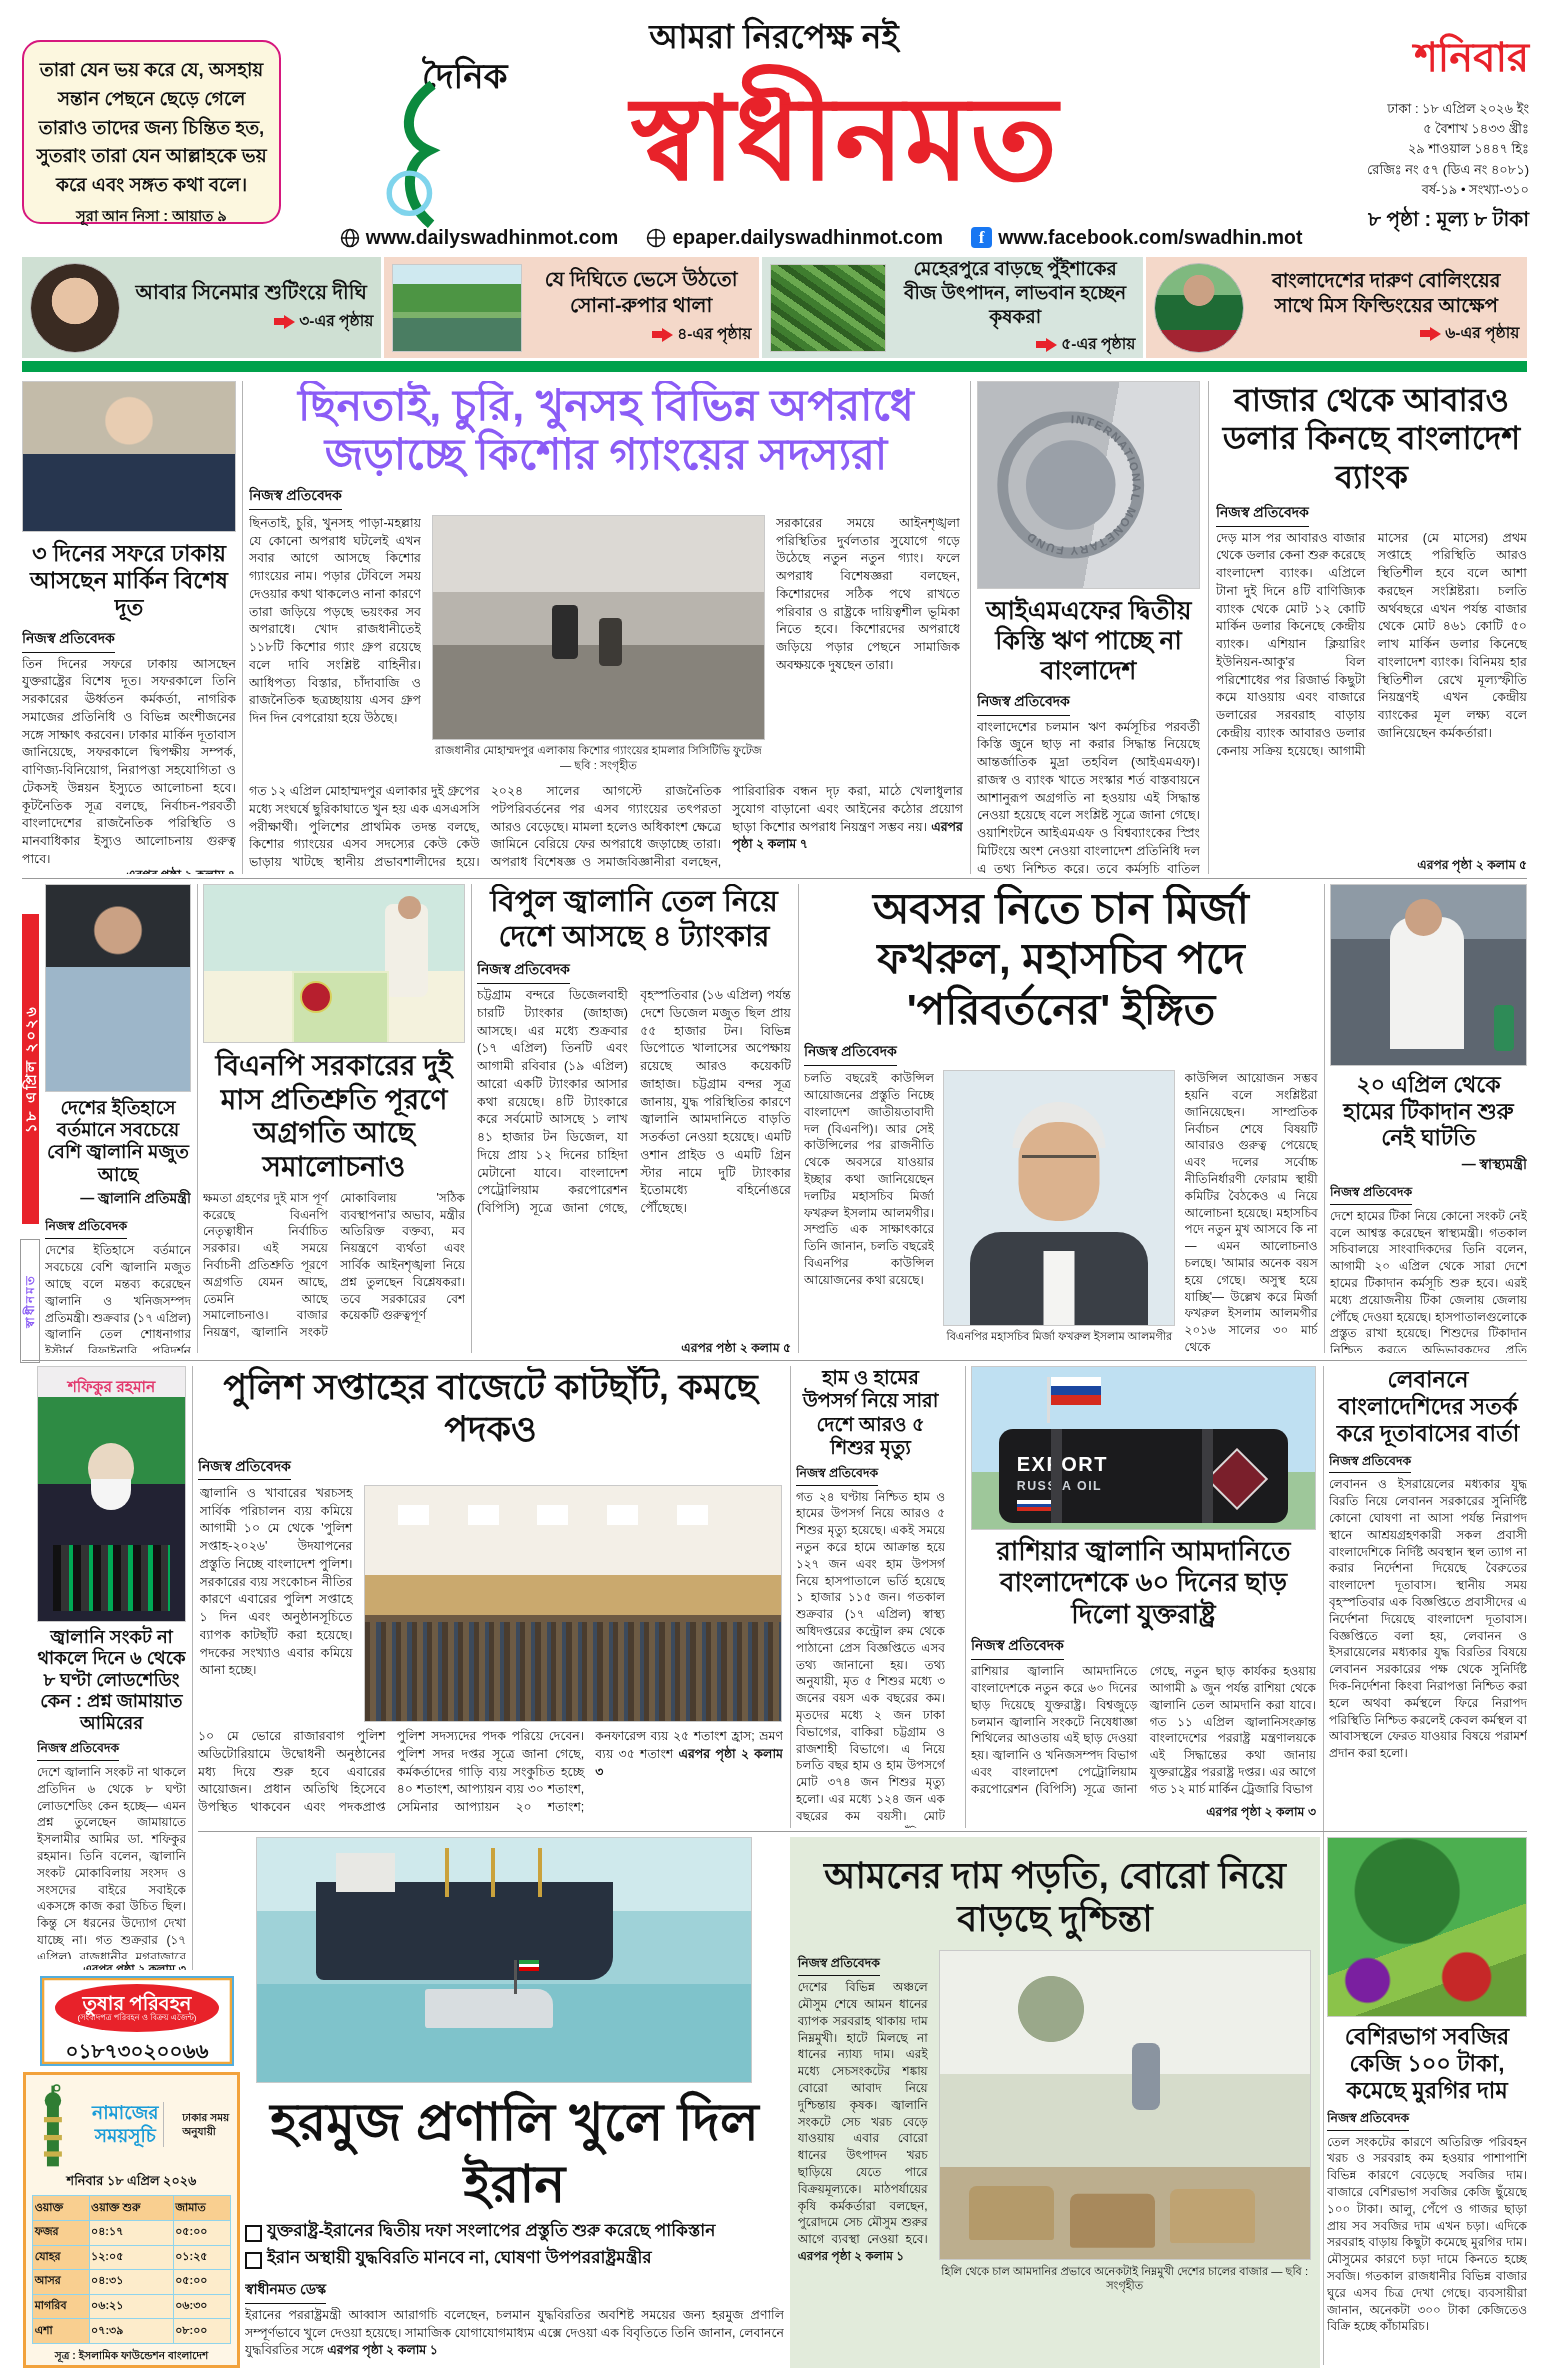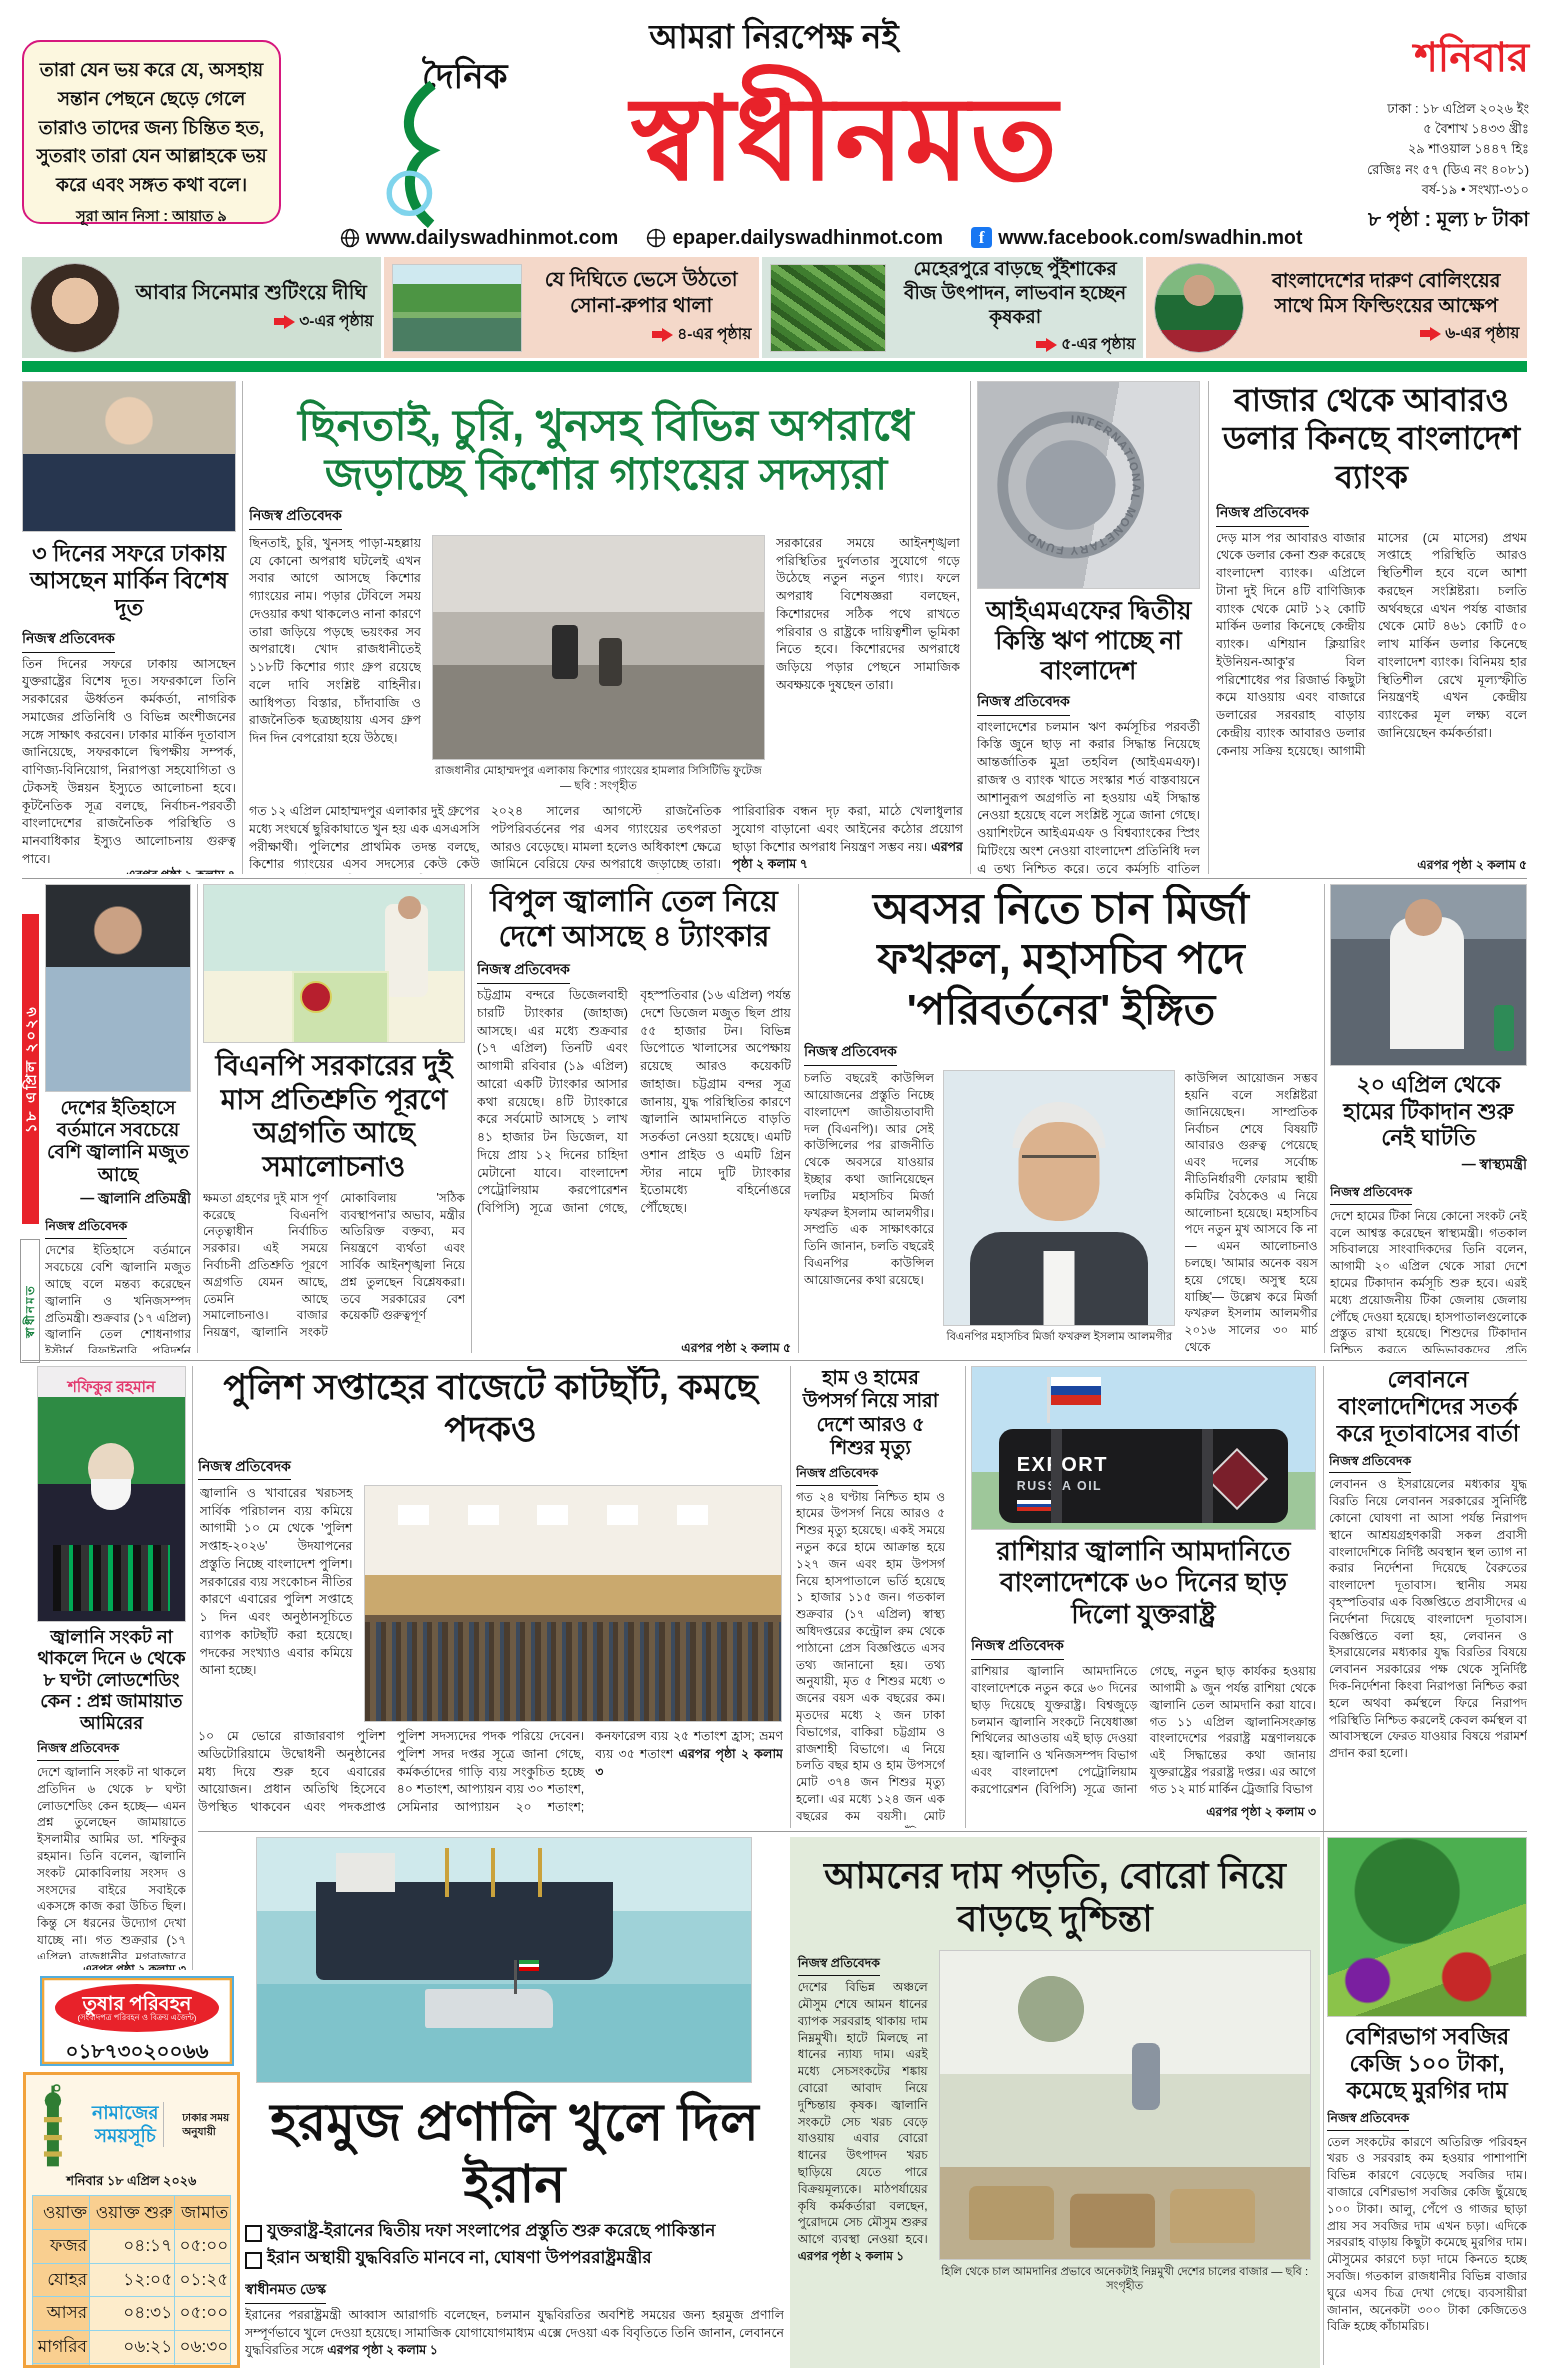--- a/index.html
+++ b/index.html
@@ -1,20 +1,20 @@
 <!DOCTYPE html>
 <html style="font-size:12.4px"><head>
 <meta charset="utf-8">
 <style>
   html,body{margin:0;padding:0;background:#6b6b6b;}
   #page{position:relative;width:1549px;height:2377px;background:#ffffff;margin:0 auto;
         font-family:"Liberation Sans","DejaVu Sans",sans-serif;color:#111;overflow:hidden;}
   .abs{position:absolute;box-sizing:border-box;}
   .hl{font-weight:700;line-height:1.2;text-align:center;}
-  .red{color:#15803d;margin-top:20px;}
+  .red{color:#8b5cf6;}
   .byline{font-weight:700;font-size:14px;border-bottom:1.5px solid #111;display:inline-block;padding-bottom:0.8px;margin:4.6px 0 3.1px 0;}
   .body-text{font-size:12.5px;line-height:1.42;text-align:justify;overflow:hidden;}
   .small-body{font-size:12px;line-height:1.4;text-align:justify;overflow:hidden;}
   .jump{font-weight:700;text-align:right;font-size:12.4px;margin-top:1.5px;}
   .jump-inline{font-weight:700;}
   .caption{font-size:11.2px;line-height:1.3;text-align:center;}
   .vline{position:absolute;width:0.8px;background:#b3b3b3;}
   .hline{position:absolute;height:0.8px;background:#999;}
   .photo{position:relative;overflow:hidden;border:0.8px solid #c9c9c9;box-sizing:border-box;}
   
@@ -41,21 +41,21 @@
   
   .vstrip{background:#e8222a;color:#fff;display:flex;align-items:center;justify-content:center;}
   .vtext{writing-mode:vertical-rl;transform:rotate(180deg);font-weight:700;letter-spacing:2.3px;}
   
   .bullet-row{display:flex;gap:5px;align-items:flex-end;margin:4.6px 0;}
   .bullet-sq{width:13px;height:13px;border:2.3px solid #111;flex:none;margin-top:3.9px;}
   .bullet-tx{font-size:17px;font-weight:700;line-height:1.3;}
   
   .prayer{border:3.1px solid #f2a23c;background:#fef6e6;padding:6.2px;}
   .prayer table{width:100%;border-collapse:collapse;}
-  .prayer td,.prayer th{border:1.5px solid #8fd4ec;font-size:17px;text-align:right;padding:2.3px 1.5px;font-weight:400;}
+  .prayer td,.prayer th{border:1.5px solid #8fd4ec;font-size:11px;text-align:left;padding:2.3px 1.5px;font-weight:700;}
   .prayer th{background:#f9cf90;}
   .prayer td{background:#fdeccb;}
   .prayer td:first-child{background:#f9cf90;}
   .p-title{color:#1a9cd8;font-size:18.6px;font-weight:800;line-height:1.2;}
   .p-note{font-size:10.5px;font-weight:700;line-height:1.3;}
   .p-date{font-size:12.8px;font-weight:800;text-align:center;margin:3.1px 0;}
   .p-src{font-size:10.5px;font-weight:700;text-align:center;margin-top:3.9px;}
   
   .adbox{border:2.3px solid #53aede;box-shadow:inset 0 0 0 2.3px #f0a63a;background:#fff;padding:6.2px;text-align:center;}
   .ad-oval{width:164px;height:48px;background:#e8222a;border-radius:50%;color:#fff;margin:0 auto;

